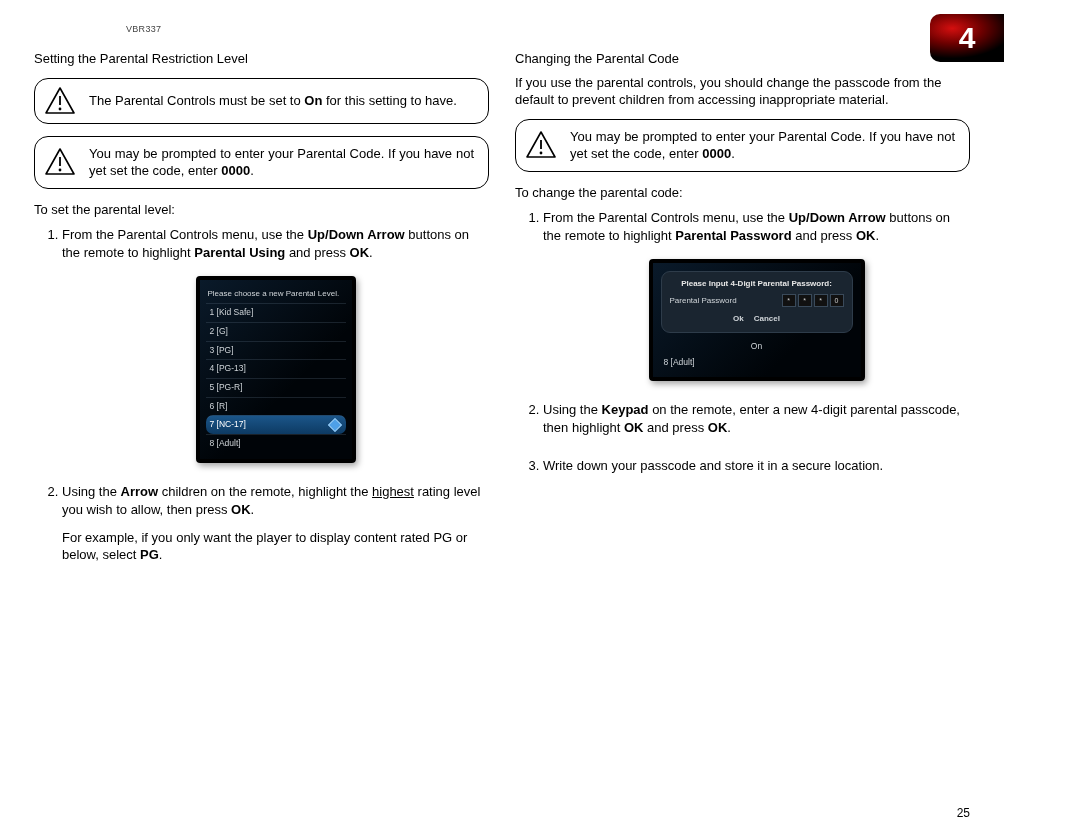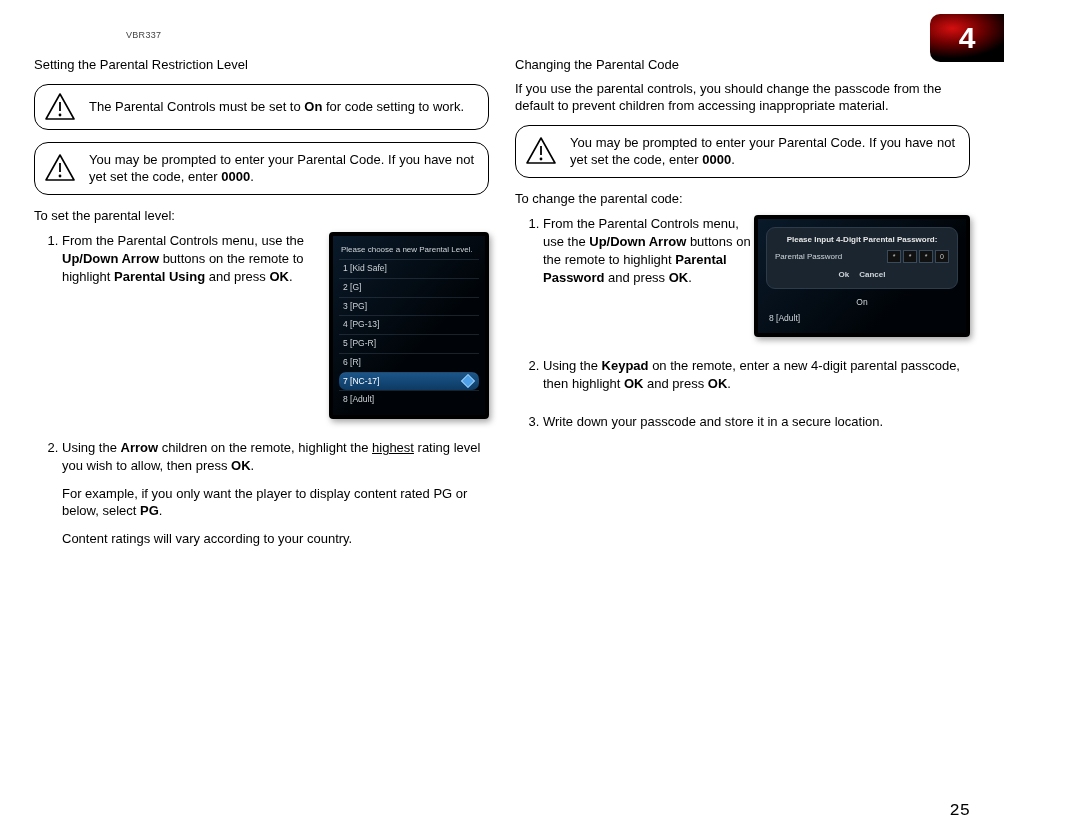--- a/index.html
+++ b/index.html
@@ -8,21 +8,21 @@
     font-family: Helvetica, Arial, sans-serif;
     font-size: 13px;
     color: #000;
     background: #fff;
     position: relative;
   }
   .page {
     position: relative;
     width: 1004px; height: 834px;
     box-sizing: border-box;
-    padding: 30px 34px 20px 34px;
+    padding: 24px 34px 20px 34px;
   }
   .header-model {
     font-size: 9px;
     color: #444;
     letter-spacing: 0.3px;
     margin-left: 92px;
     margin-bottom: 16px;
   }
   .chapter-tab {
     position: absolute;
@@ -73,21 +73,21 @@
     padding-left: 28px;
   }
   ol.steps > li {
     margin-bottom: 20px;
     line-height: 1.38;
   }
   ol.steps > li .sub {
     margin-top: 10px;
   }
   .flex-row {
-    display: flex; align-items: flex-start;
+    display: flex; gap: 14px; align-items: center; flex-direction: column;
   }
   .flex-row .txt { flex: 1; }
   .screen1 {
     width: 160px;
     background: linear-gradient(135deg, #0a1a2a 0%, #000408 60%);
     border: 4px solid #000;
     border-radius: 4px;
     padding: 6px 6px;
     box-sizing: border-box;
     color: #cfd4d8;
@@ -156,22 +156,21 @@
   .screen2 .under {
     margin-top: 6px;
     font-size: 8.5px;
   }
   .screen2 .under .r {
     padding: 2px 3px;
   }
   .pagenum {
     position: absolute;
     bottom: 14px; right: 34px;
-    font-size: 17px;
-    font-family: Liberation Mono, monospace;
+    font-size: 12px;
   }
 </style>
 </head>
 <body>
 
 <div class="page">
   <div class="header-model">VBR337</div>
 
   <div class="chapter-tab">
     <span>4</span>
@@ -184,21 +183,21 @@
 
       <div class="callout">
         <span class="warn-icon">
           <svg width="30" height="28" viewBox="0 0 30 28">
               <path d="M15 1 L29 26 H1 Z" fill="none" stroke="#000" stroke-width="1.6" stroke-linejoin="round"></path>
               <line x1="15" y1="9" x2="15" y2="18" stroke="#000" stroke-width="1.8"></line>
               <circle cx="15" cy="22" r="1.4" fill="#000"></circle>
             </svg>
         </span>
         <span class="text">
-          <span>The Parental Controls must be set to </span><b>On</b><span> for code setting to work.</span>
+          <span>The Parental Controls must be set to </span><b>On</b><span> for this setting to have.</span>
         </span>
       </div>
 
       <div class="callout">
         <span class="warn-icon">
           <svg width="30" height="28" viewBox="0 0 30 28">
               <path d="M15 1 L29 26 H1 Z" fill="none" stroke="#000" stroke-width="1.6" stroke-linejoin="round"></path>
               <line x1="15" y1="9" x2="15" y2="18" stroke="#000" stroke-width="1.8"></line>
               <circle cx="15" cy="22" r="1.4" fill="#000"></circle>
             </svg>
@@ -230,21 +229,20 @@
                 </div>
               <div class="row">8 [Adult]</div>
             </div>
           </div>
         </li>
         <li>
           <span>Using the </span><b>Arrow</b><span> children on the remote, highlight the </span><u>highest</u><span> rating level you wish to allow, then press </span><b>OK</b><span>.</span>
           <p class="sub">
             <span>For example, if you only want the player to display content rated PG or below, select </span><b>PG</b><span>.</span>
           </p>
-          <p class="sub">Content ratings will vary according to your country.</p>
         </li>
       </ol>
     </div>
 
     <div class="col">
       <p class="sec-title">Changing the Parental Code</p>
       <p>If you use the parental controls, you should change the passcode from the default to prevent children from accessing inappropriate material.</p>
 
       <div class="callout">
         <span class="warn-icon">

